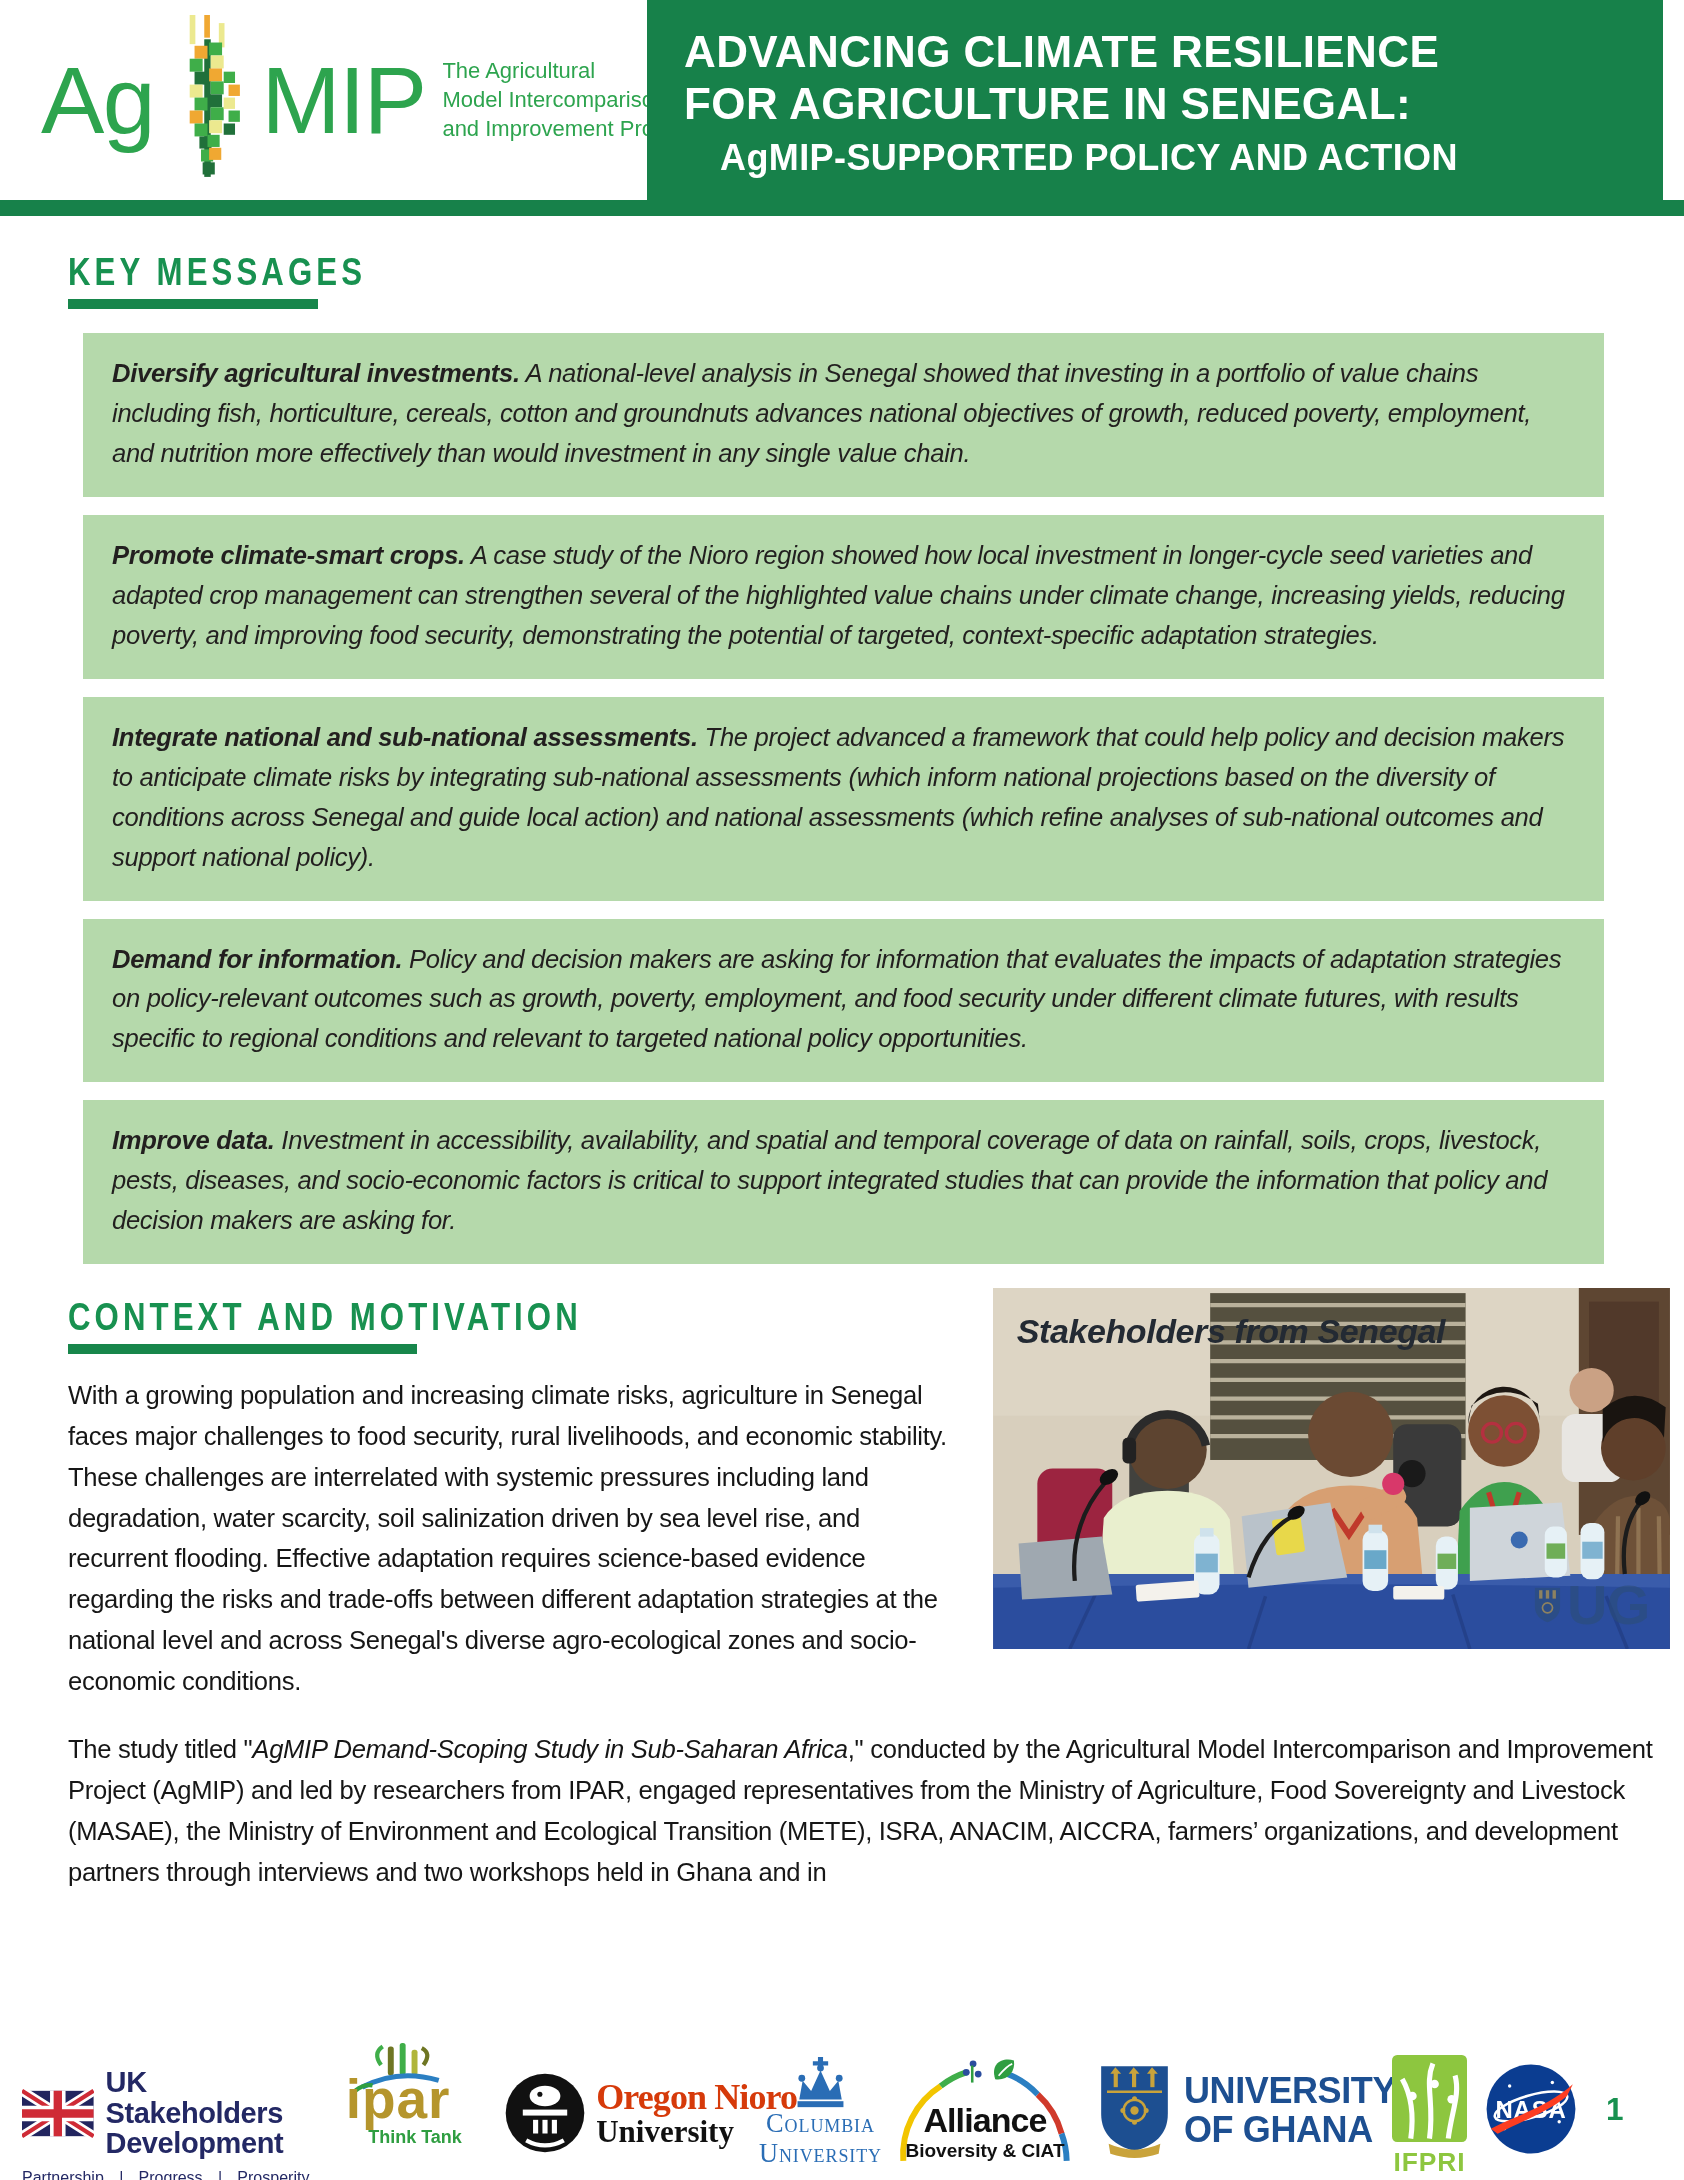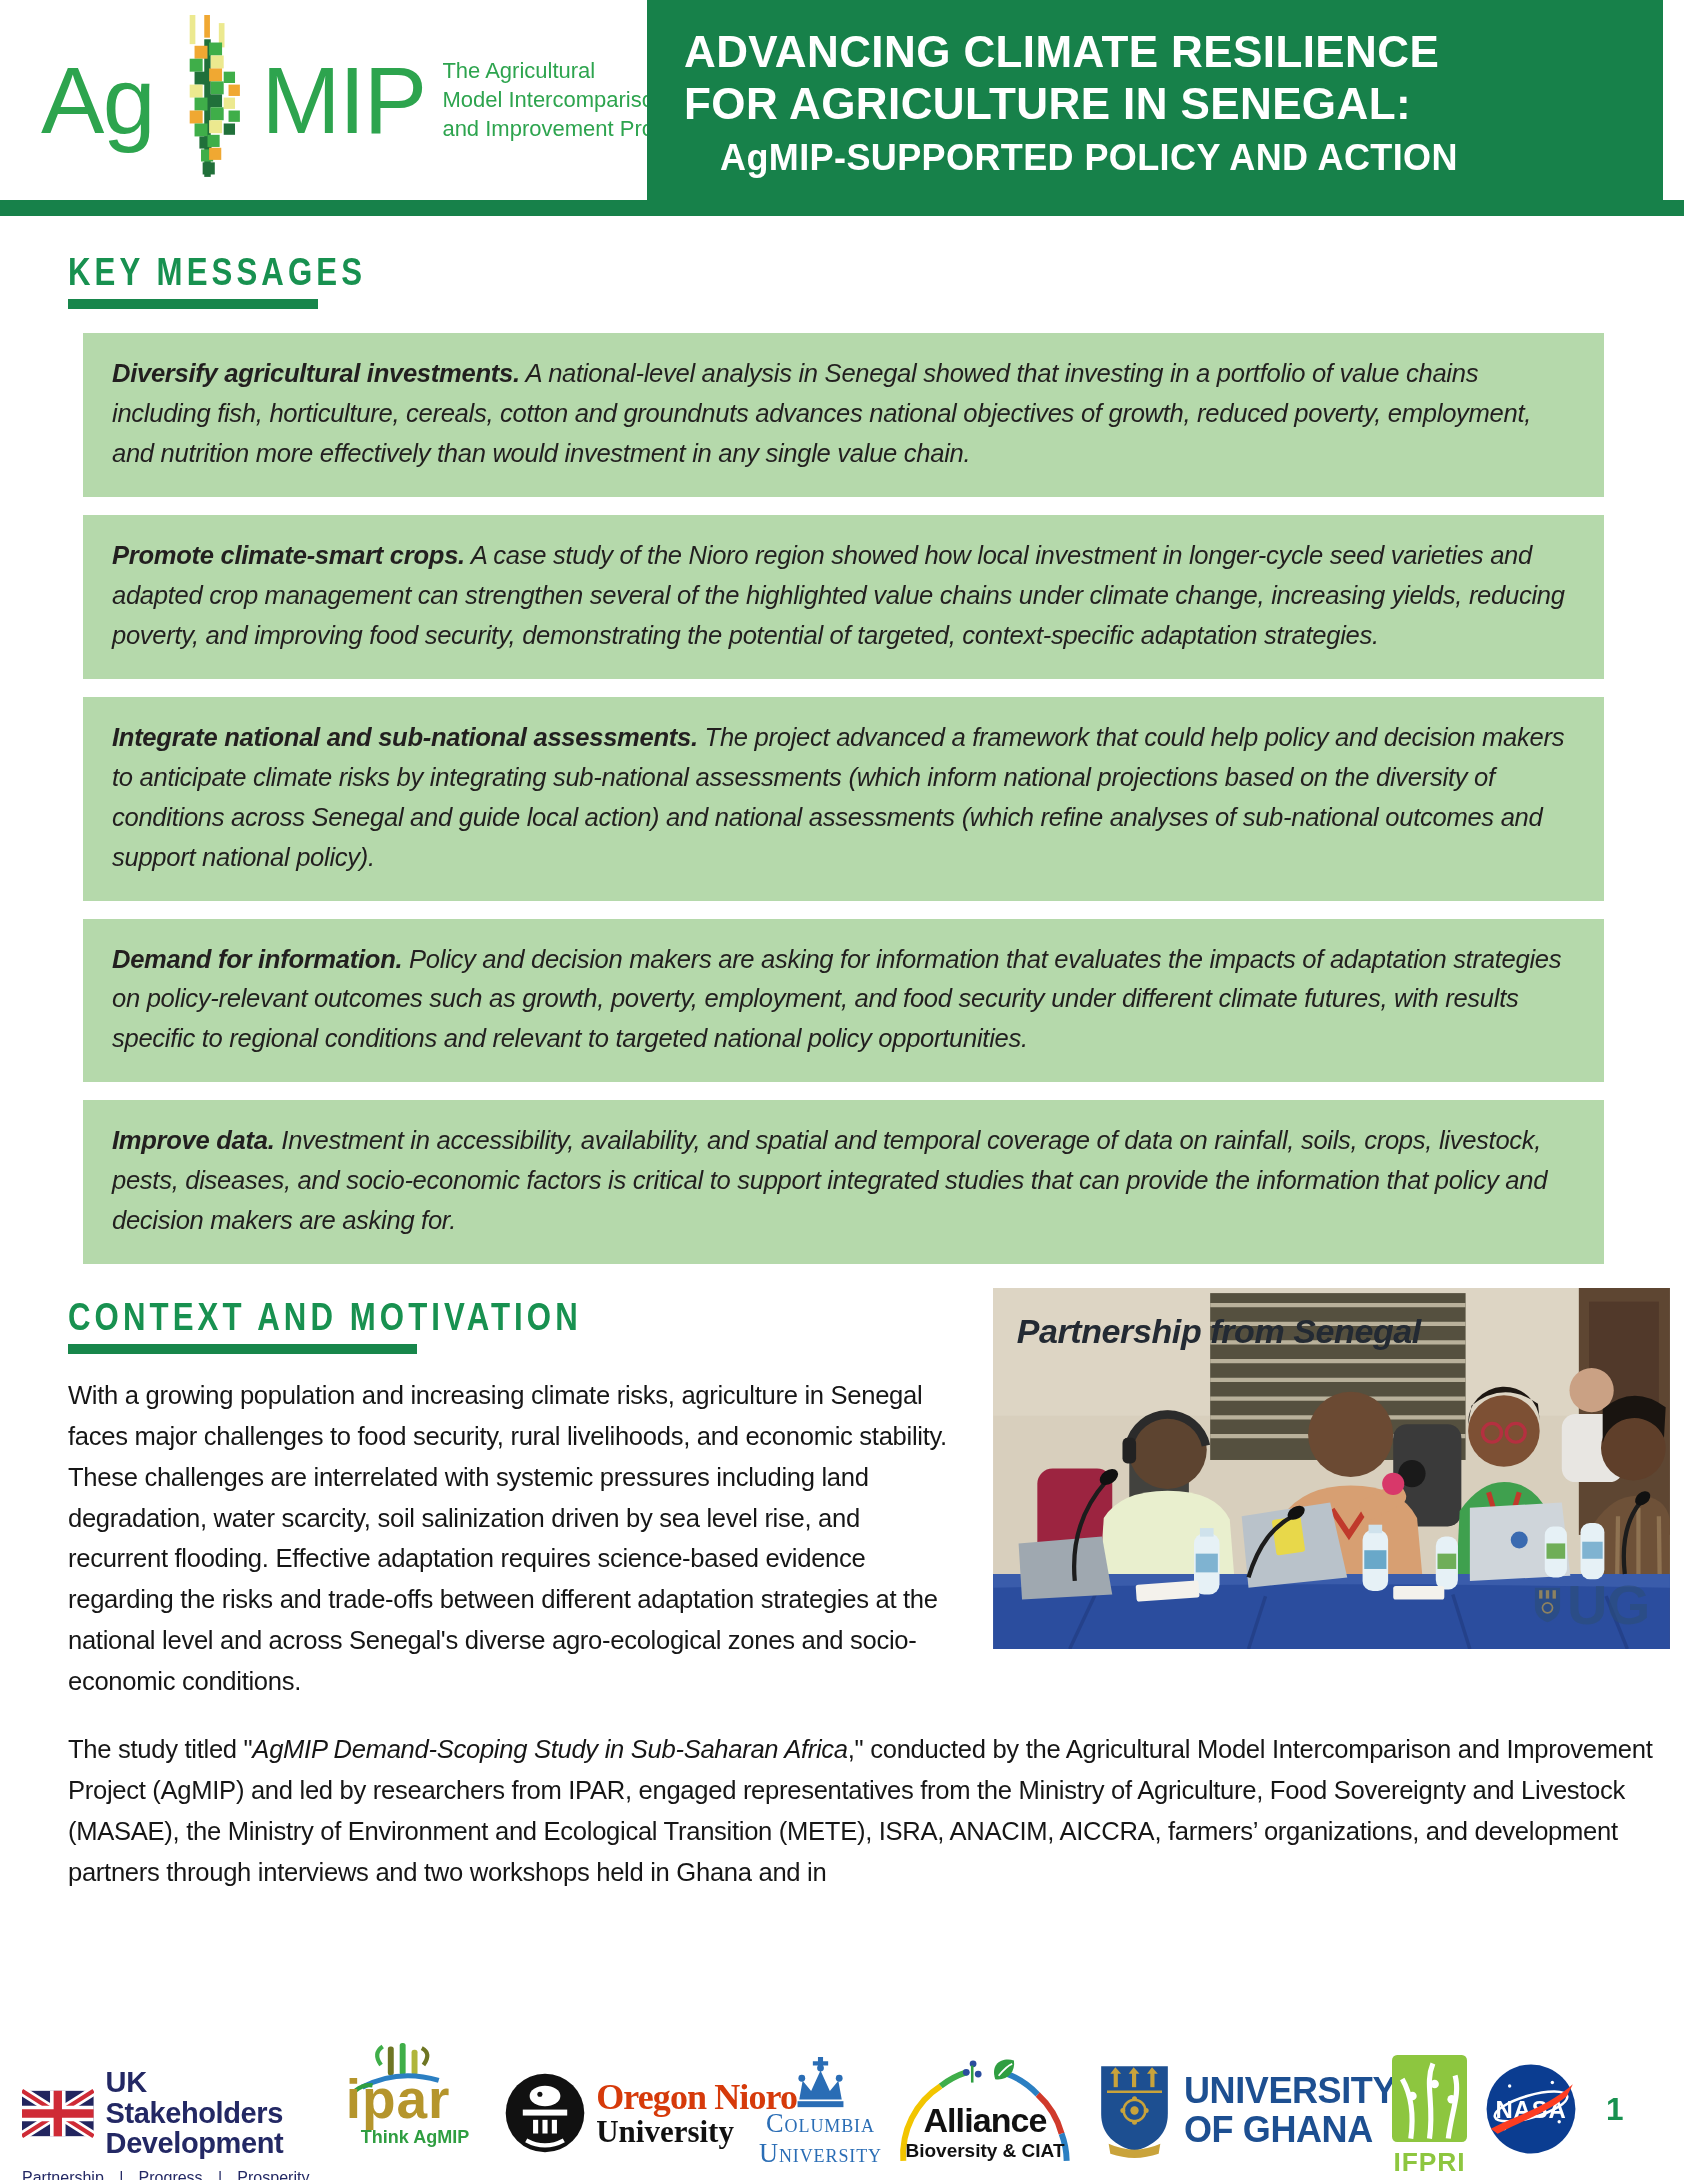--- a/index.html
+++ b/index.html
@@ -255,21 +255,21 @@
           <path d="M300,340 C312,300 330,280 352,268"></path>
           <path d="M742,336 C738,300 744,272 760,252"></path>
         </g>
         <ellipse cx="136" cy="222" rx="12" ry="8" transform="rotate(-35 136 222)" fill="#111"></ellipse>
         <ellipse cx="356" cy="264" rx="11" ry="7" transform="rotate(-30 356 264)" fill="#111"></ellipse>
         <ellipse cx="763" cy="247" rx="10" ry="7" transform="rotate(-40 763 247)" fill="#111"></ellipse>
 
         <rect x="168" y="346" width="74" height="20" rx="3" transform="rotate(-4 205 356)" fill="#f4f2ec"></rect>
         <rect x="470" y="350" width="60" height="16" rx="3" fill="#f4f2ec"></rect>
       </svg>
-      <div class="photo-caption">Partnership from Senegal</div>
+      <div class="photo-caption">Stakeholders from Senegal</div>
       <div class="photo-watermark">
         <svg width="29" height="37" viewBox="0 0 34 44" style="margin-right:5.1px">
           <path d="M2,2 H32 V24 C32,34 26,40 17,43 C8,40 2,34 2,24 Z" fill="#2c4d7a"></path>
           <g fill="#c9a33b">
               <rect x="7" y="5" width="4" height="10"></rect>
               <rect x="15" y="5" width="4" height="10"></rect>
               <rect x="23" y="5" width="4" height="10"></rect>
               <circle cx="17" cy="26" r="6" fill="none" stroke="#c9a33b" stroke-width="2"></circle>
             </g>
         </svg>
@@ -316,21 +316,21 @@
       <svg width="102" height="56" viewBox="0 0 120 66">
         <rect x="48" y="4" width="7" height="34" rx="3" fill="#6f7623"></rect>
         <rect x="62" y="0" width="7" height="38" rx="3" fill="#3fae49"></rect>
         <rect x="76" y="8" width="7" height="30" rx="3" fill="#b0b53a"></rect>
         <path d="M40,26 Q30,12 42,4" fill="none" stroke="#3fae49" stroke-width="5"></path>
         <path d="M90,26 Q100,12 88,6" fill="none" stroke="#6f7623" stroke-width="5"></path>
         <path d="M18,52 Q60,30 108,44" fill="none" stroke="#2b7fc2" stroke-width="6"></path>
         <path d="M10,56 Q20,48 30,50" fill="none" stroke="#2f9e41" stroke-width="5"></path>
       </svg>
       <div class="ipar-word">ipar</div>
-      <div class="ipar-tag">Think AgMIP</div>
+      <div class="ipar-tag">Think Tank</div>
     </div>
 
     <div class="flogo osu">
       <svg width="82" height="82" viewBox="0 0 96 96">
         <circle cx="48" cy="48" r="46" fill="#111111"></circle>
         <ellipse cx="48" cy="28" rx="18" ry="12" fill="#ffffff"></ellipse>
         <circle cx="42" cy="26" r="3" fill="#111"></circle>
         <rect x="22" y="44" width="52" height="7" fill="#ffffff"></rect>
         <g fill="#ffffff">
             <rect x="34" y="56" width="6" height="16"></rect>

